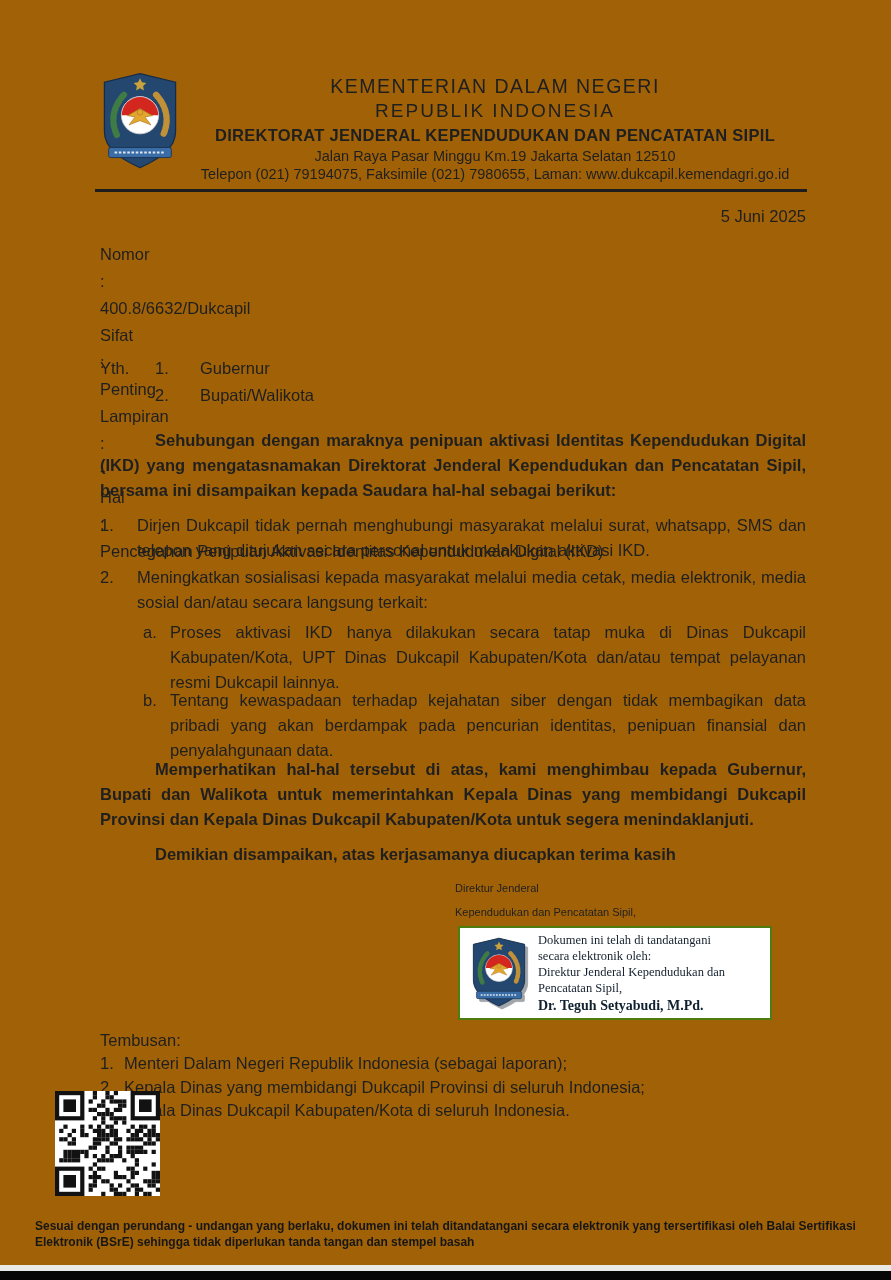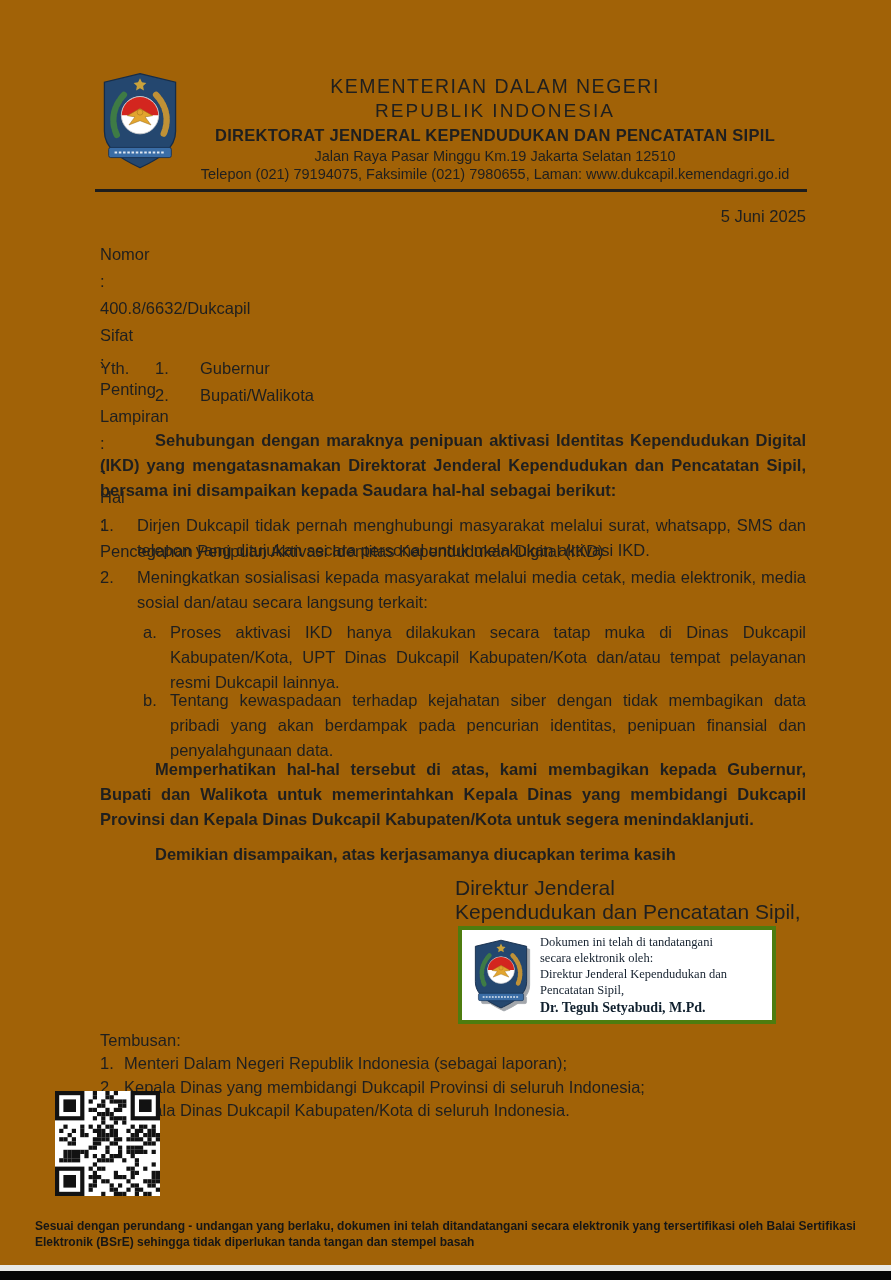--- a/index.html
+++ b/index.html
@@ -36,23 +36,23 @@
   .p1{top:428px;} .p2{top:757px;} .p3{top:842px;text-indent:55px;text-align:left;}
   .num-item{position:absolute;left:100px;width:706px;display:flex;font-size:16.5px;line-height:25px;}
   .num-item .n{width:37px;flex:none;}
   .num-item .t{flex:1;text-align:justify;}
   .item1{top:513px;} .item2{top:565px;}
   .sub-item{position:absolute;left:143px;width:663px;display:flex;font-size:16.5px;line-height:25px;}
   .sub-item .n{width:27px;flex:none;}
   .sub-item .t{flex:1;text-align:justify;}
   .suba{top:620px;} .subb{top:688px;}
   
-  .sig-title{position:absolute;left:455px;top:876px;font-size:21px;line-height:24px;}
+  .sig-title{position:absolute;left:455px;top:876px;font-size:11px;line-height:24px;}
   .stamp-box{position:absolute;left:458px;top:926px;width:302px;height:86px;
-             border:4px solid #4d7c0f;background:#fff;display:flex;align-items:center;padding:2px 4px;box-sizing:content-box;}
+             border:2px solid #4d7c0f;background:#fff;display:flex;align-items:center;padding:2px 4px;box-sizing:content-box;}
   .stamp-emblem{width:62px;height:72px;flex:none;margin:2px 8px 2px 4px;
                 filter:drop-shadow(3px 3px 0 #a2a6ab);}
   .stamp-text{font-family:"Liberation Serif","DejaVu Serif",serif;font-size:12.5px;line-height:16px;color:#14202e;}
   .stamp-name{font-weight:bold;font-size:14px;line-height:19px;color:#10202e;}
   
   .tembusan{position:absolute;left:100px;top:1028px;width:706px;font-size:16.5px;}
   .temb-label{line-height:24px;}
   .temb-row{display:flex;line-height:23.5px;}
   .temb-num{width:24px;flex:none;}
   
@@ -149,21 +149,21 @@
 
   <div class="sub-item suba">
     <span class="n">a.</span>
     <span class="t">Proses aktivasi IKD hanya dilakukan secara tatap muka di Dinas Dukcapil Kabupaten/Kota, UPT Dinas Dukcapil Kabupaten/Kota dan/atau tempat pelayanan resmi Dukcapil lainnya.</span>
   </div>
   <div class="sub-item subb">
     <span class="n">b.</span>
     <span class="t">Tentang kewaspadaan terhadap kejahatan siber dengan tidak membagikan data pribadi yang akan berdampak pada pencurian identitas, penipuan finansial dan penyalahgunaan data.</span>
   </div>
 
-  <div class="para p2">Memperhatikan hal-hal tersebut di atas, kami membagikan kepada Gubernur, Bupati dan Walikota untuk memerintahkan Kepala Dinas yang membidangi Dukcapil Provinsi dan Kepala Dinas Dukcapil Kabupaten/Kota untuk segera menindaklanjuti.</div>
+  <div class="para p2">Memperhatikan hal-hal tersebut di atas, kami menghimbau kepada Gubernur, Bupati dan Walikota untuk memerintahkan Kepala Dinas yang membidangi Dukcapil Provinsi dan Kepala Dinas Dukcapil Kabupaten/Kota untuk segera menindaklanjuti.</div>
   <div class="para p3">Demikian disampaikan, atas kerjasamanya diucapkan terima kasih</div>
 
   <div class="sig-title">
     <div>Direktur Jenderal</div>
     <div>Kependudukan dan Pencatatan Sipil,</div>
   </div>
 
   <div class="stamp-box">
     <svg class="stamp-emblem" viewBox="0 0 100 118">
       <use href="#emblem"></use>

